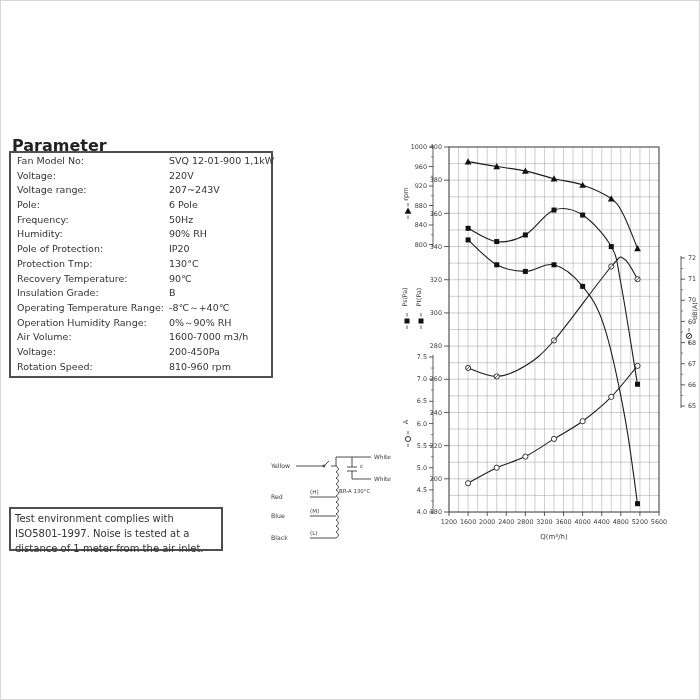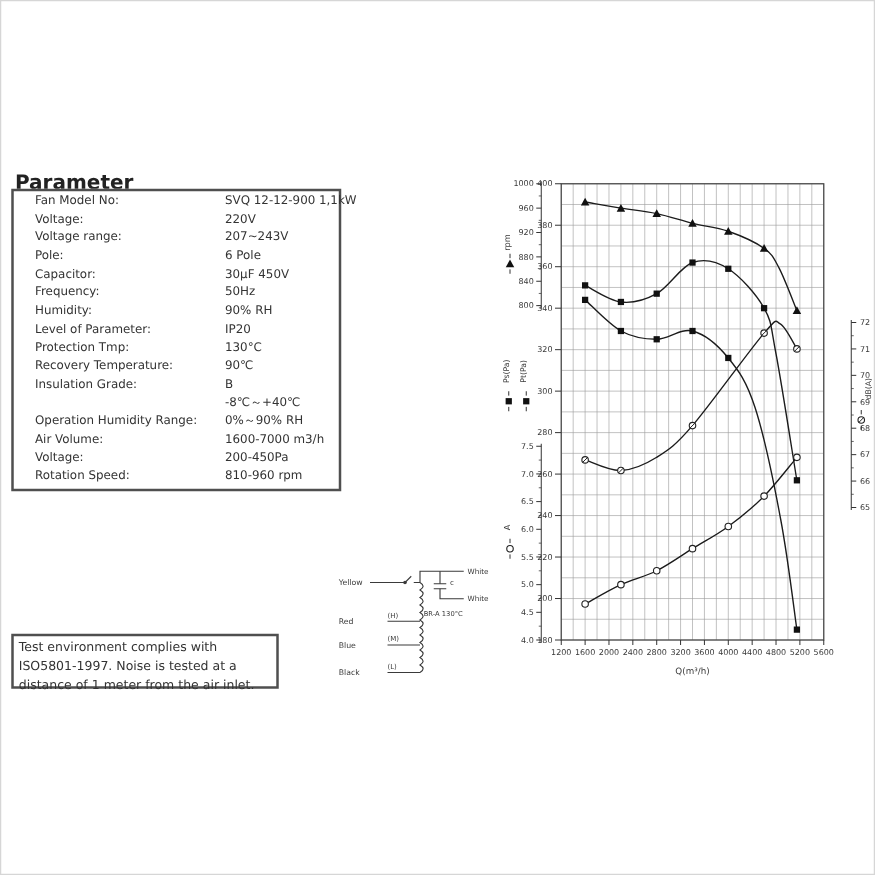--- a/index.html
+++ b/index.html
@@ -1,83 +1,80 @@
 <!DOCTYPE html>
 <html><head>
 <meta charset="utf-8">
 <style>
   html,body{margin:0;padding:0;background:#fff;}
   #canvas{position:relative;width:700px;height:700px;background:#fff;
           font-family:"DejaVu Sans",sans-serif;color:#2e2e2e;
           border:1px solid #d6d6d6;box-sizing:border-box;overflow:hidden;}
   .heading{position:absolute;left:11px;top:135px;font-size:16px;font-weight:bold;color:#222;}
   #param-table{position:absolute;left:8px;top:150px;width:264px;
-               border:2px solid #4f4f4f;box-sizing:border-box;padding:1px 0 2px 12px;background:#fff;}
+               border:2px solid #4f4f4f;box-sizing:border-box;padding:1px 0 2px 1px;background:#fff;}
   .trow{position:relative;height:14.7px;font-size:9.5px;line-height:14.7px;white-space:nowrap;color:#333;}
   .tlabel{position:absolute;left:5px;}
   .tvalue{position:absolute;left:157px;}
   #note-box{position:absolute;left:8px;top:506px;width:214px;height:44px;
             border:2px solid #4f4f4f;box-sizing:border-box;font-size:10px;
             line-height:1.5;padding:2px 4px;color:#333;background:#fff;}
   #chart{position:absolute;left:390px;top:138px;}
   #wiring{position:absolute;left:265px;top:448px;}
   svg text{font-family:"DejaVu Sans",sans-serif;fill:#3a3a3a;}
 </style>
 </head>
 <body>
 
 <div id="canvas">
   <div class="heading">Parameter</div>
 
   <div id="param-table">
       <div class="trow">
         <span class="tlabel">Fan Model No:</span>
-        <span class="tvalue">SVQ 12-12-900 1,1kW</span>
+        <span class="tvalue">SVQ 12-01-900 1,1kW</span>
       </div>
       <div class="trow">
         <span class="tlabel">Voltage:</span>
         <span class="tvalue">220V</span>
       </div>
       <div class="trow">
         <span class="tlabel">Voltage range:</span>
         <span class="tvalue">207~243V</span>
       </div>
       <div class="trow">
         <span class="tlabel">Pole:</span>
         <span class="tvalue">6 Pole</span>
       </div>
       <div class="trow">
-        <span class="tlabel">Capacitor:</span>
-        <span class="tvalue">30μF 450V</span>
-      </div>
-      <div class="trow">
         <span class="tlabel">Frequency:</span>
         <span class="tvalue">50Hz</span>
       </div>
       <div class="trow">
         <span class="tlabel">Humidity:</span>
         <span class="tvalue">90% RH</span>
       </div>
       <div class="trow">
-        <span class="tlabel">Level of Parameter:</span>
+        <span class="tlabel">Pole of Protection:</span>
         <span class="tvalue">IP20</span>
       </div>
       <div class="trow">
         <span class="tlabel">Protection Tmp:</span>
         <span class="tvalue">130°C</span>
       </div>
       <div class="trow">
         <span class="tlabel">Recovery Temperature:</span>
         <span class="tvalue">90℃</span>
       </div>
       <div class="trow">
         <span class="tlabel">Insulation Grade:</span>
         <span class="tvalue">B</span>
       </div>
       <div class="trow">
+        <span class="tlabel">Operating Temperature Range:</span>
         <span class="tvalue">-8℃～+40℃</span>
       </div>
       <div class="trow">
         <span class="tlabel">Operation Humidity Range:</span>
         <span class="tvalue">0%～90% RH</span>
       </div>
       <div class="trow">
         <span class="tlabel">Air Volume:</span>
         <span class="tvalue">1600-7000 m3/h</span>
       </div>

